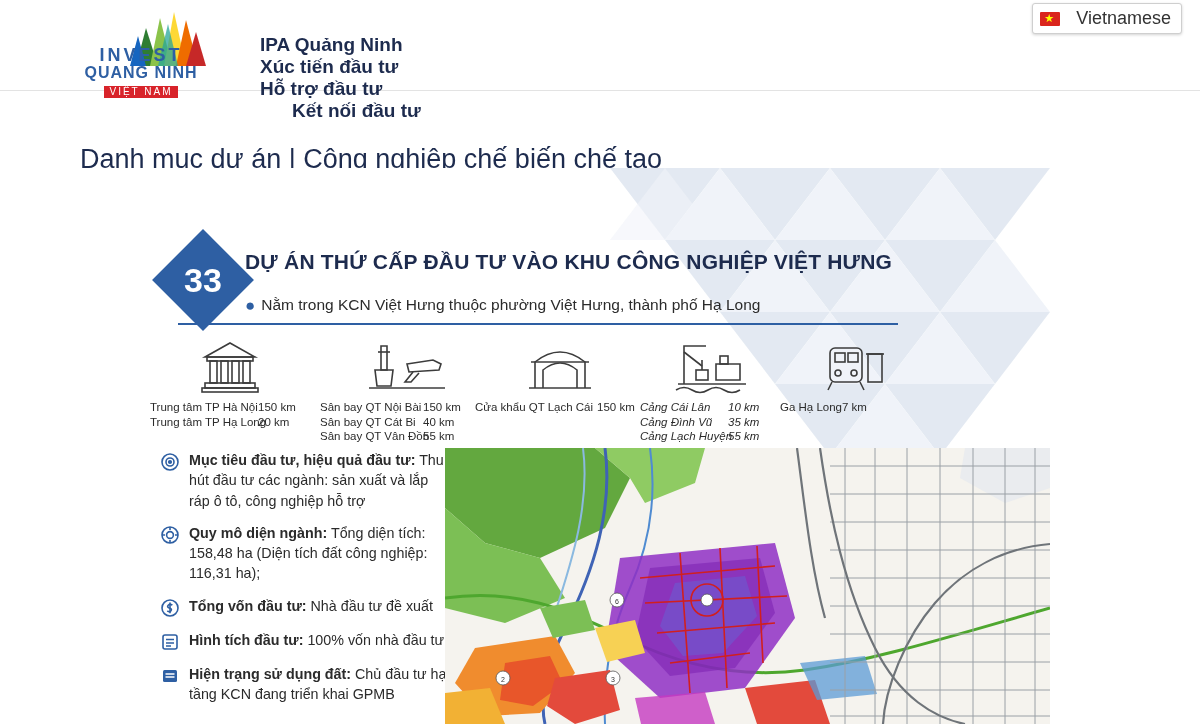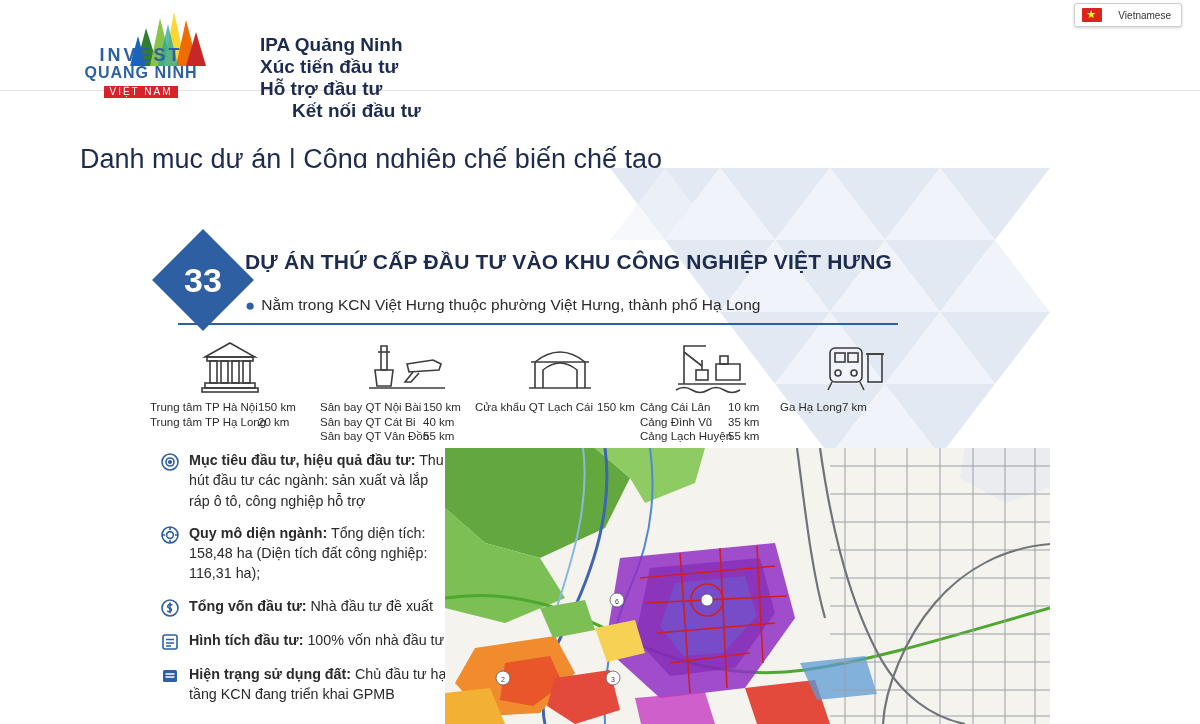--- a/index.html
+++ b/index.html
@@ -22,21 +22,21 @@
     top: 3px;
     right: 18px;
     background: #ffffff;
     border: 1px solid #cfcfcf;
     border-radius: 3px;
     box-shadow: 0 1px 3px rgba(0,0,0,0.18);
     padding: 4px 10px 4px 7px;
     display: flex;
     align-items: center;
     gap: 16px;
-    font-size: 10px;
+    font-size: 18px;
     color: #333;
     z-index: 40;
   }
   .flag-vn {
     width: 20px;
     height: 14px;
     background: #da251d;
     position: relative;
     display: inline-block;
     border-radius: 1px;
@@ -422,21 +422,21 @@
         </svg>
       </div>
       <div class="dist-lines">
         <div class="dist-line">
           <span class="dist-name" style="width:122px">Cửa khẩu QT Lạch Cái</span>
           <span class="dist-val">150 km</span>
         </div>
       </div>
     </div>
 
-    <div class="dist-block" style="left:490px;width:140px;">
+    <div class="dist-block" style="left:490px;width:140px;font-style:italic;">
       <div class="dist-icon">
         <svg width="76" height="54" viewBox="0 0 76 54" fill="none" stroke="#3c3c3c" stroke-width="1.6">
           <path d="M12 44 L12 6 L34 6"></path>
           <path d="M12 12 L30 26"></path>
           <path d="M30 20 L30 30"></path>
           <rect x="24" y="30" width="12" height="10"></rect>
           <path d="M44 24 L68 24 L68 40 L44 40 Z"></path>
           <rect x="48" y="16" width="8" height="8"></rect>
           <path d="M6 44 L74 44"></path>
           <path d="M4 50 Q12 45 20 50 T36 50 T52 50 T68 50"></path>

